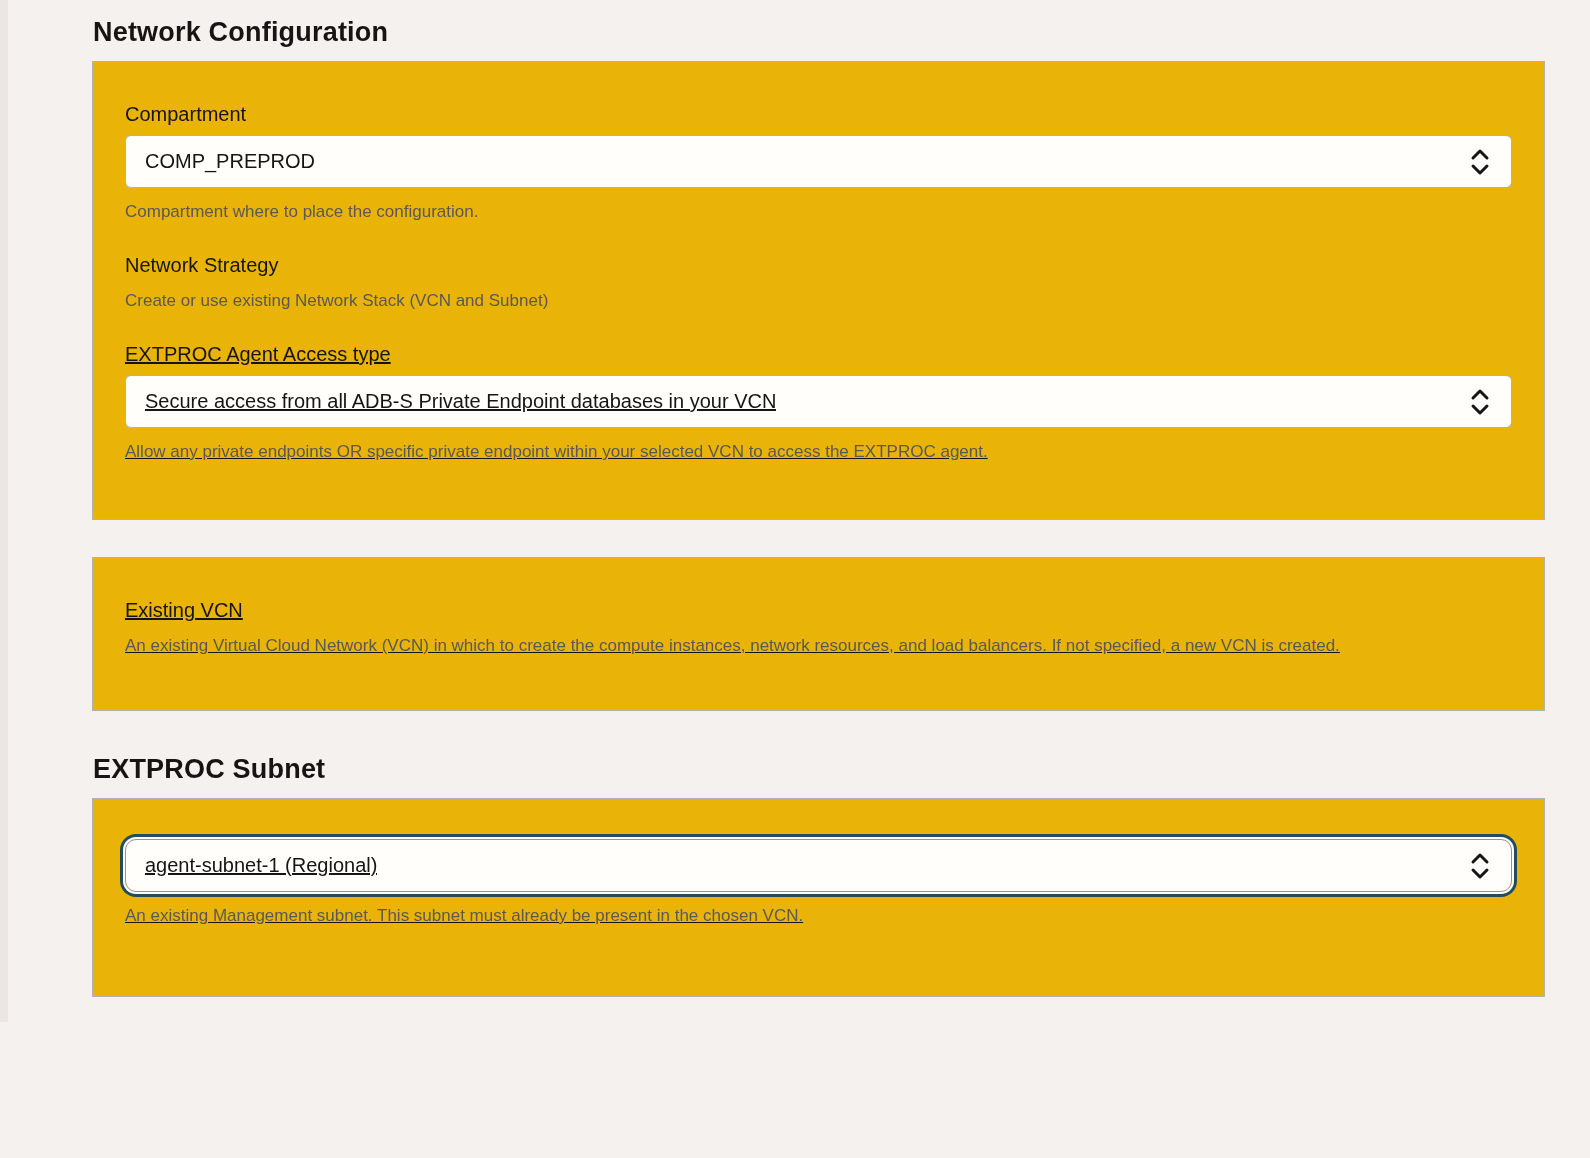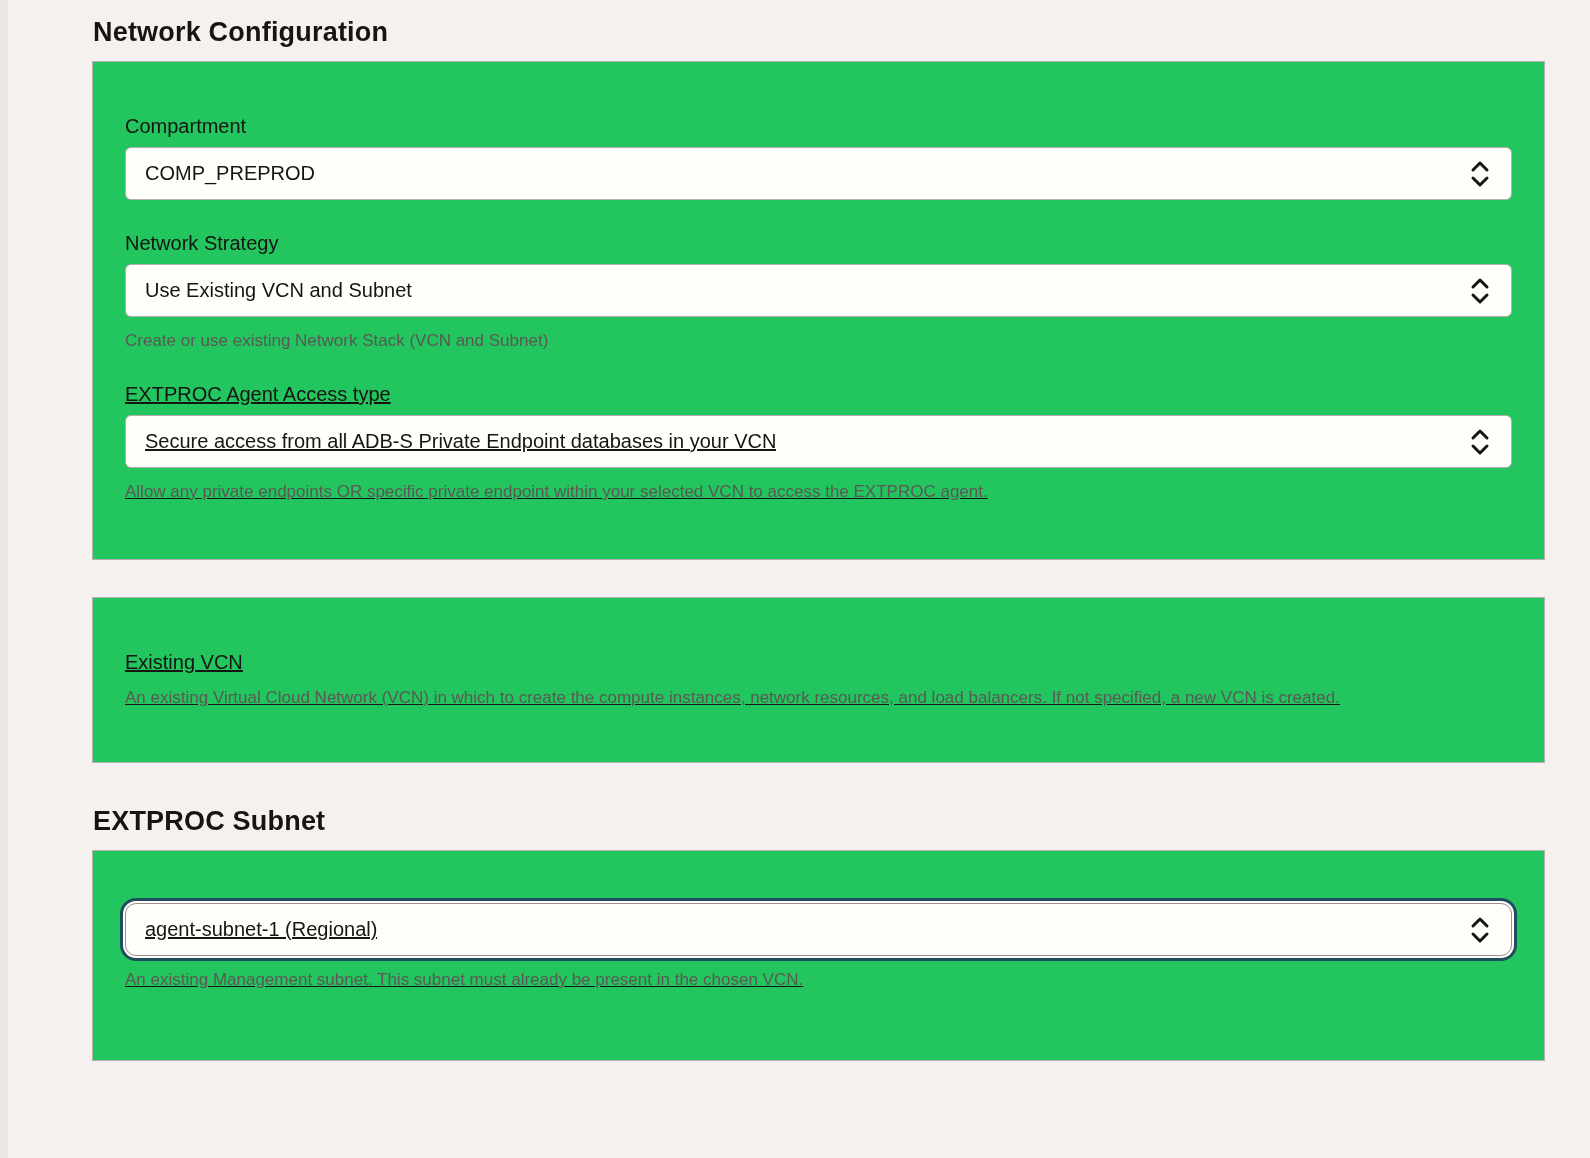--- a/index.html
+++ b/index.html
@@ -5,21 +5,21 @@
   html, body {
     margin: 0;
     padding: 0;
     background: #f5f1ee;
     font-family: "Liberation Sans", "DejaVu Sans", sans-serif;
     color: #161513;
   }
   .viewport {
     position: relative;
     width: 1590px;
-    height: 1158px;
+    height: 1022px;
     overflow: hidden;
     background: #f5f1ee;
   }
   .left-strip {
     position: absolute;
     left: 0; top: 0;
     width: 8px; height: 100%;
     background: #ebe6e3;
   }
   .content {
@@ -31,24 +31,24 @@
   }
   h2.section-title {
     font-size: 27px;
     font-weight: bold;
     line-height: 36px;
     margin: 0 0 11px 1px;
     color: #161513;
     letter-spacing: 0.2px;
   }
   .panel {
-    background: #22c55e;
+    background: #eab308;
     border: 1px solid #b5b1ae;
     box-sizing: border-box;
-    padding: 52px 32px 20px 32px;
+    padding: 40px 32px 20px 32px;
   }
   .panel-1 { padding-bottom: 57px; margin-bottom: 37px; }
   .panel-2 { padding-bottom: 54px; margin-bottom: 40px; }
   .panel-3 { padding-bottom: 70px; }
   .field { margin-bottom: 31px; }
   .field:last-child { margin-bottom: 0; text-decoration: underline; }
   .label-row {
     display: flex;
     align-items: center;
     margin-bottom: 9px;
@@ -134,34 +134,26 @@
           </div>
           <div class="select">
             <span class="select-value">COMP_PREPROD</span>
             <span class="chevron">
               <svg width="22" height="30" viewBox="0 0 22 30" fill="none">
                 <path d="M4 11 L11 4 L18 11" stroke="#161513" stroke-width="3" stroke-linecap="round" stroke-linejoin="round"></path>
                 <path d="M4 19 L11 26 L18 19" stroke="#161513" stroke-width="3" stroke-linecap="round" stroke-linejoin="round"></path>
               </svg>
             </span>
           </div>
+          <div class="field-help">Compartment where to place the configuration.</div>
         </div>
 
         <div class="field">
           <div class="label-row">
             <span class="field-label">Network Strategy</span>
-          </div>
-          <div class="select">
-            <span class="select-value">Use Existing VCN and Subnet</span>
-            <span class="chevron">
-              <svg width="22" height="30" viewBox="0 0 22 30" fill="none">
-                <path d="M4 11 L11 4 L18 11" stroke="#161513" stroke-width="3" stroke-linecap="round" stroke-linejoin="round"></path>
-                <path d="M4 19 L11 26 L18 19" stroke="#161513" stroke-width="3" stroke-linecap="round" stroke-linejoin="round"></path>
-              </svg>
-            </span>
           </div>
           <div class="field-help">Create or use existing Network Stack (VCN and Subnet)</div>
         </div>
 
         <div class="field">
           <div class="label-row">
             <span class="field-label">EXTPROC Agent Access type</span>
           </div>
           <div class="select">
             <span class="select-value">Secure access from all ADB-S Private Endpoint databases in your VCN</span>

